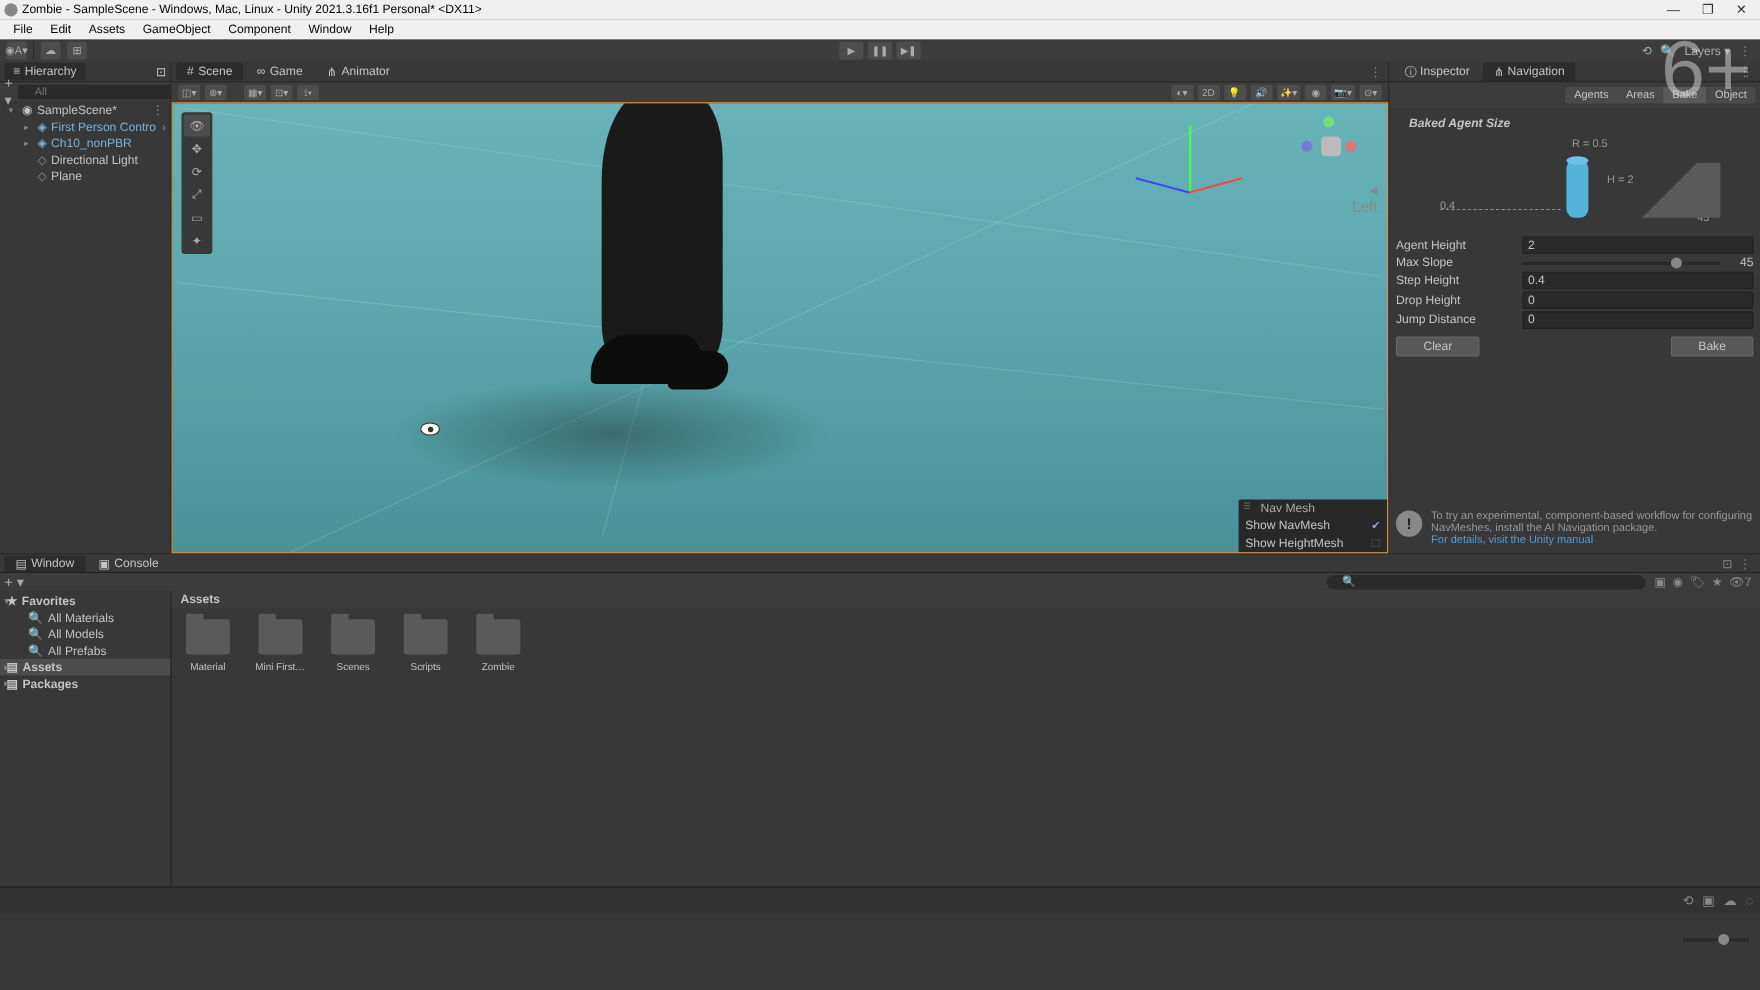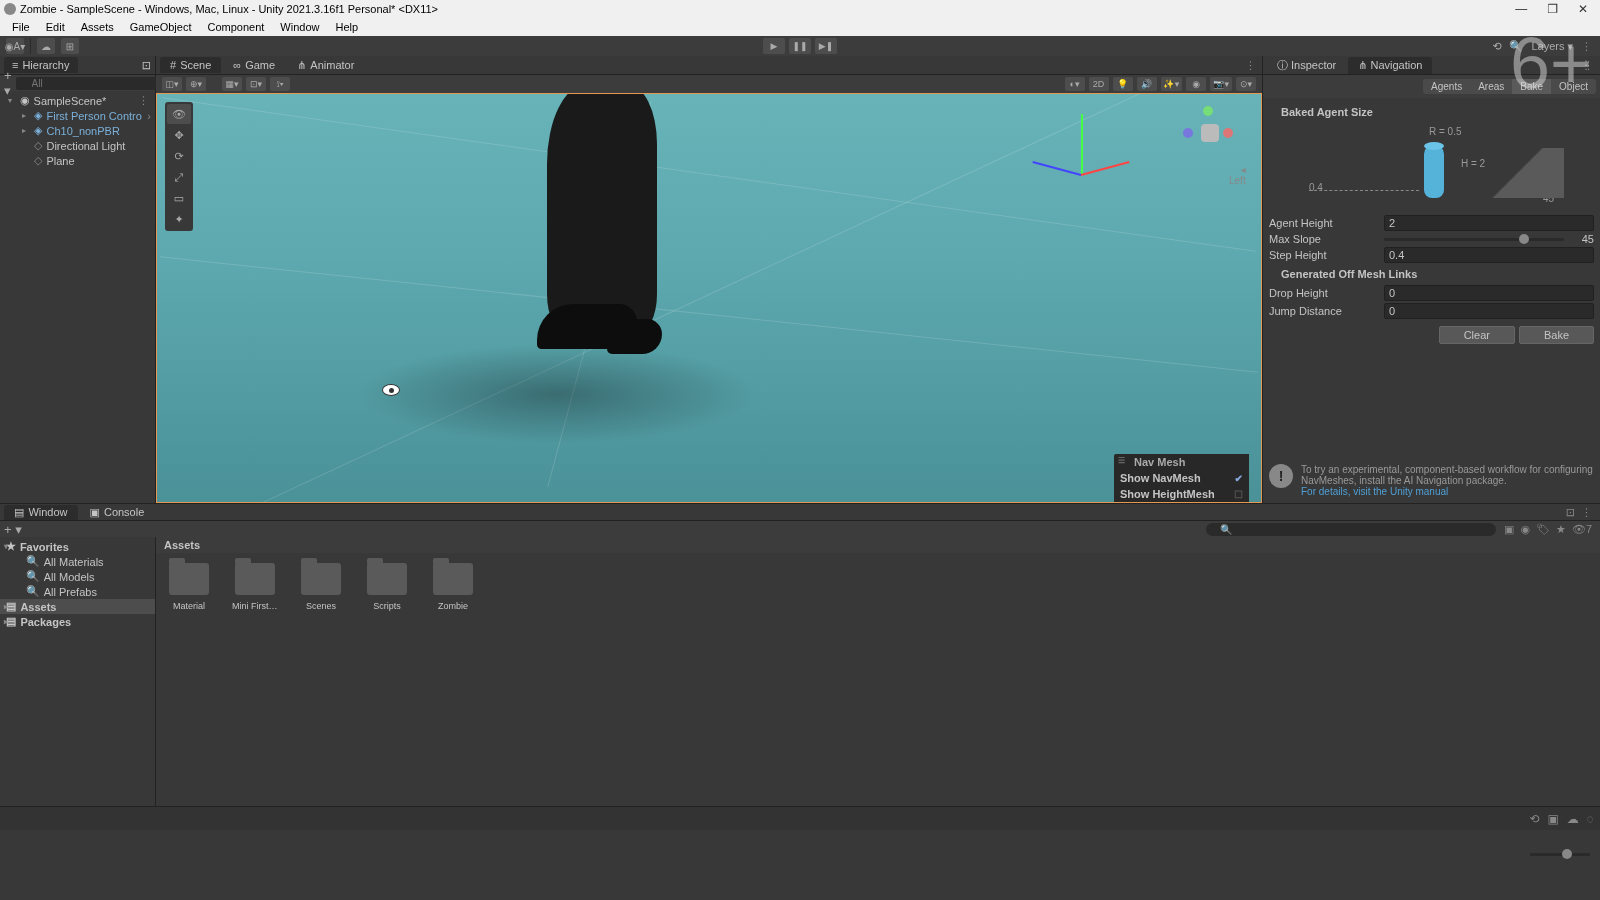--- a/index.html
+++ b/index.html
@@ -61,79 +61,79 @@
 .axis-y { width: 2px; height: 60px; background: #4f4; left: 40px; top: 0; }
 .axis-x { width: 50px; height: 2px; background: #f44; left: 40px; top: 60px; transform: rotate(-15deg); transform-origin: left; }
 .axis-z { width: 50px; height: 2px; background: #44f; left: -10px; top: 60px; transform: rotate(15deg); transform-origin: right; }
 
 .scene-gizmo { position: absolute; top: 10px; right: 20px; width: 60px; }
 .scene-gizmo-cone { position: absolute; width: 10px; height: 10px; border-radius: 50%; }
 .sgc-y { background: #7d7; left: 22px; top: 2px; }
 .sgc-x { background: #d77; left: 42px; top: 24px; }
 .sgc-z { background: #77d; left: 2px; top: 24px; }
 .scene-gizmo-center { position: absolute; left: 20px; top: 20px; width: 18px; height: 18px; background: #bbb; border-radius: 4px; }
-.scene-gizmo-label { position: absolute; left: 48px; top: 60px; font-size: 10px; color: #888; text-align: right; }
+.scene-gizmo-label { position: absolute; left: 48px; top: 60px; font-size: 14px; color: #888; text-align: right; }
 
 .leg { position: absolute; left: 390px; top: -10px; width: 110px; height: 250px; background: #1a1a1a; border-radius: 40px 30px 20px 20px / 80px 60px 40px 40px; }
 .boot { position: absolute; left: 380px; top: 210px; width: 100px; height: 45px; background: #0d0d0d; border-radius: 40px 20px 30px 5px; }
 .boot2 { position: absolute; left: 450px; top: 225px; width: 55px; height: 35px; background: #0d0d0d; border-radius: 30px 15px 20px 5px; }
 
 .ground-shadow { position: absolute; left: 200px; top: 250px; width: 400px; height: 100px; background: radial-gradient(ellipse, rgba(0,0,0,0.3), transparent 70%); }
 
 .grid-line { position: absolute; background: rgba(255,255,255,0.15); height: 1px; }
 .gl1 { left: 0; right: 0; top: 80px; transform: rotate(8deg); }
 .gl2 { left: 0; right: 0; top: 220px; transform: rotate(6deg); }
 .gl3 { left: 0; right: 0; top: 200px; transform: rotate(-25deg); }
 .gl4 { width:1px; height:400px; left: 40%; top:0; transform: rotate(15deg); }
 
 .eye-cursor { position: absolute; left: 225px; top: 290px; width: 18px; height: 12px; border: 1px solid #333; border-radius: 50%; background: #fff; }
 .eye-cursor::after { content:''; position:absolute; left:6px; top:3px; width:5px; height:5px; background:#333; border-radius:50%; }
 
-.navmesh-overlay { position: absolute; right: 12px; bottom: 0; width: 135px; background: #282828; border-top-left-radius: 2px; font-size: 11px; font-weight: bold; }
+.navmesh-overlay { position: absolute; right: 0; bottom: 0; width: 135px; background: #282828; border-top-left-radius: 2px; font-size: 11px; }
 .navmesh-overlay .hdr { padding: 2px 6px 2px 20px; color:#aaa; position: relative; }
 .navmesh-overlay .hdr::before { content:'☰'; position:absolute; left:4px; font-size:8px; color:#666; }
 .navmesh-overlay .opt { padding: 2px 6px; display:flex; align-items:center; }
 .navmesh-overlay .opt .check { margin-left: auto; color: #8ad; font-size: 10px; }
 
 
 .inspector { width: 338px; background: #383838; border-left: 1px solid #222; display:flex; flex-direction:column; overflow: hidden; }
 .inspector-tabs { height: 19px; background: #383838; display: flex; align-items: center; padding: 0 4px; gap: 2px; border-bottom: 1px solid #222; }
 .inspector-tabs .tab { padding: 2px 10px; font-size: 11px; display:flex; align-items:center; gap: 3px; }
 .inspector-tabs .tab.active { background: #2c2c2c; border-radius: 3px 3px 0 0; }
 .inspector-tabs .mright { margin-left: auto; font-size: 12px; color:#888; padding: 0 4px; }
 
 .nav-subtabs { display: flex; justify-content: flex-end; gap: 0; padding: 4px; background: #3c3c3c; }
 .nav-subtabs .st { padding: 2px 8px; font-size: 10px; background: #4a4a4a; }
 .nav-subtabs .st.active { background: #5a5a5a; }
 .nav-subtabs .st:first-child { border-radius: 3px 0 0 3px; }
 .nav-subtabs .st:last-child { border-radius: 0 3px 3px 0; }
 
 .insp-body { padding: 4px 6px; flex:1; overflow: auto; }
-.insp-section { font-size: 11px; font-weight: bold; padding: 4px 12px; }
+.insp-section { font-size: 11px; font-weight: bold; padding: 4px 12px; font-style: italic; }
 
 .agent-diagram { height: 80px; position: relative; margin: 4px 0 8px 0; }
 .agent-wedge { position: absolute; right: 30px; bottom: 8px; width: 90px; height: 60px; }
 .agent-wedge .slope { position:absolute; bottom:0; left:0; width:90px; height:50px; background: linear-gradient(135deg, transparent 48%, #5a5a5a 50%); }
 .agent-cyl { position:absolute; left: 155px; bottom: 8px; width: 20px; height: 54px; background: #55b2d9; border-radius: 10px 10px 8px 8px; }
 .agent-cyl::before { content:''; position:absolute; top:-2px; left:0; width:20px; height:8px; background:#6bc3e8; border-radius: 50%; }
 .agent-step { position:absolute; left: 40px; bottom: 8px; width: 110px; height: 8px; border-top: 1px dashed #888; }
 .agent-label { position:absolute; font-size: 10px; color:#999; }
 
 .insp-row { display: flex; align-items: center; padding: 1px 0; font-size: 11px; }
 .insp-row .lbl { width: 115px; color: #c4c4c4; }
 .insp-row input[type=text] { flex: 1; background: #2a2a2a; border: 1px solid #202020; color: #c4c4c4; font-size: 11px; padding: 0 4px; height: 16px; border-radius: 2px; }
 .insp-row .slider { flex: 1; display: flex; align-items: center; gap: 4px; }
 .insp-row .slider-track { flex: 1; height: 3px; background: #2a2a2a; border-radius: 2px; position: relative; }
 .insp-row .slider-thumb { position: absolute; width: 10px; height: 10px; background: #888; border-radius: 50%; top: -4px; }
 .insp-row .slider-val { width: 26px; text-align: right; font-size: 11px; }
 
 .foldout { display: flex; align-items: center; padding: 4px 0; font-size: 11px; gap: 4px; }
 .foldout::before { content:'▸'; font-size: 8px; }
 
-.insp-buttons { display: flex; gap: 4px; justify-content: flex-end; padding: 6px 0; }
+.insp-buttons { display: flex; gap: 4px; justify-content: space-between; padding: 6px 0; }
 .insp-buttons button { padding: 2px 24px; background: #585858; border: 1px solid #666; color: #c4c4c4; font-size: 11px; border-radius: 2px; }
 
 .insp-info { display: flex; gap: 8px; padding: 6px; background: #383838; margin-top: auto; font-size: 10px; color: #999; align-items: flex-start; border-top: 0px solid #222; }
 .insp-info .iicon { width: 24px; height: 24px; background: #888; border-radius: 50%; display:flex; align-items:center; justify-content:center; color:#222; font-weight:bold; font-size: 14px; flex-shrink:0; }
 .insp-info .itxt a { color: #4f9fd6; text-align: right; }
 
 
 .bottom { height: 303px; background: #383838; border-top: 1px solid #222; display: flex; flex-direction: column; }
 .project-tabs { height: 17px; background: #383838; display: flex; align-items: center; padding: 0 4px; gap: 2px; border-bottom: 1px solid #222; }
 .project-tabs .tab { padding: 1px 10px; font-size: 11px; display:flex; align-items:center; gap:4px; }
@@ -367,21 +367,20 @@
               <div class="slider-thumb" style="left: 75%"></div>
             </div>
           <div class="slider-val">45</div>
         </div>
       </div>
       <div class="insp-row">
         <div class="lbl">Step Height</div>
         <input type="text" value="0.4" style="">
       </div>
 
-      <div class="insp-section">Generated Off Mesh Links</div>
       <div class="insp-row">
         <div class="lbl">Drop Height</div>
         <input type="text" value="0" style="">
       </div>
       <div class="insp-row">
         <div class="lbl">Jump Distance</div>
         <input type="text" value="0" style="">
       </div>
 
 

